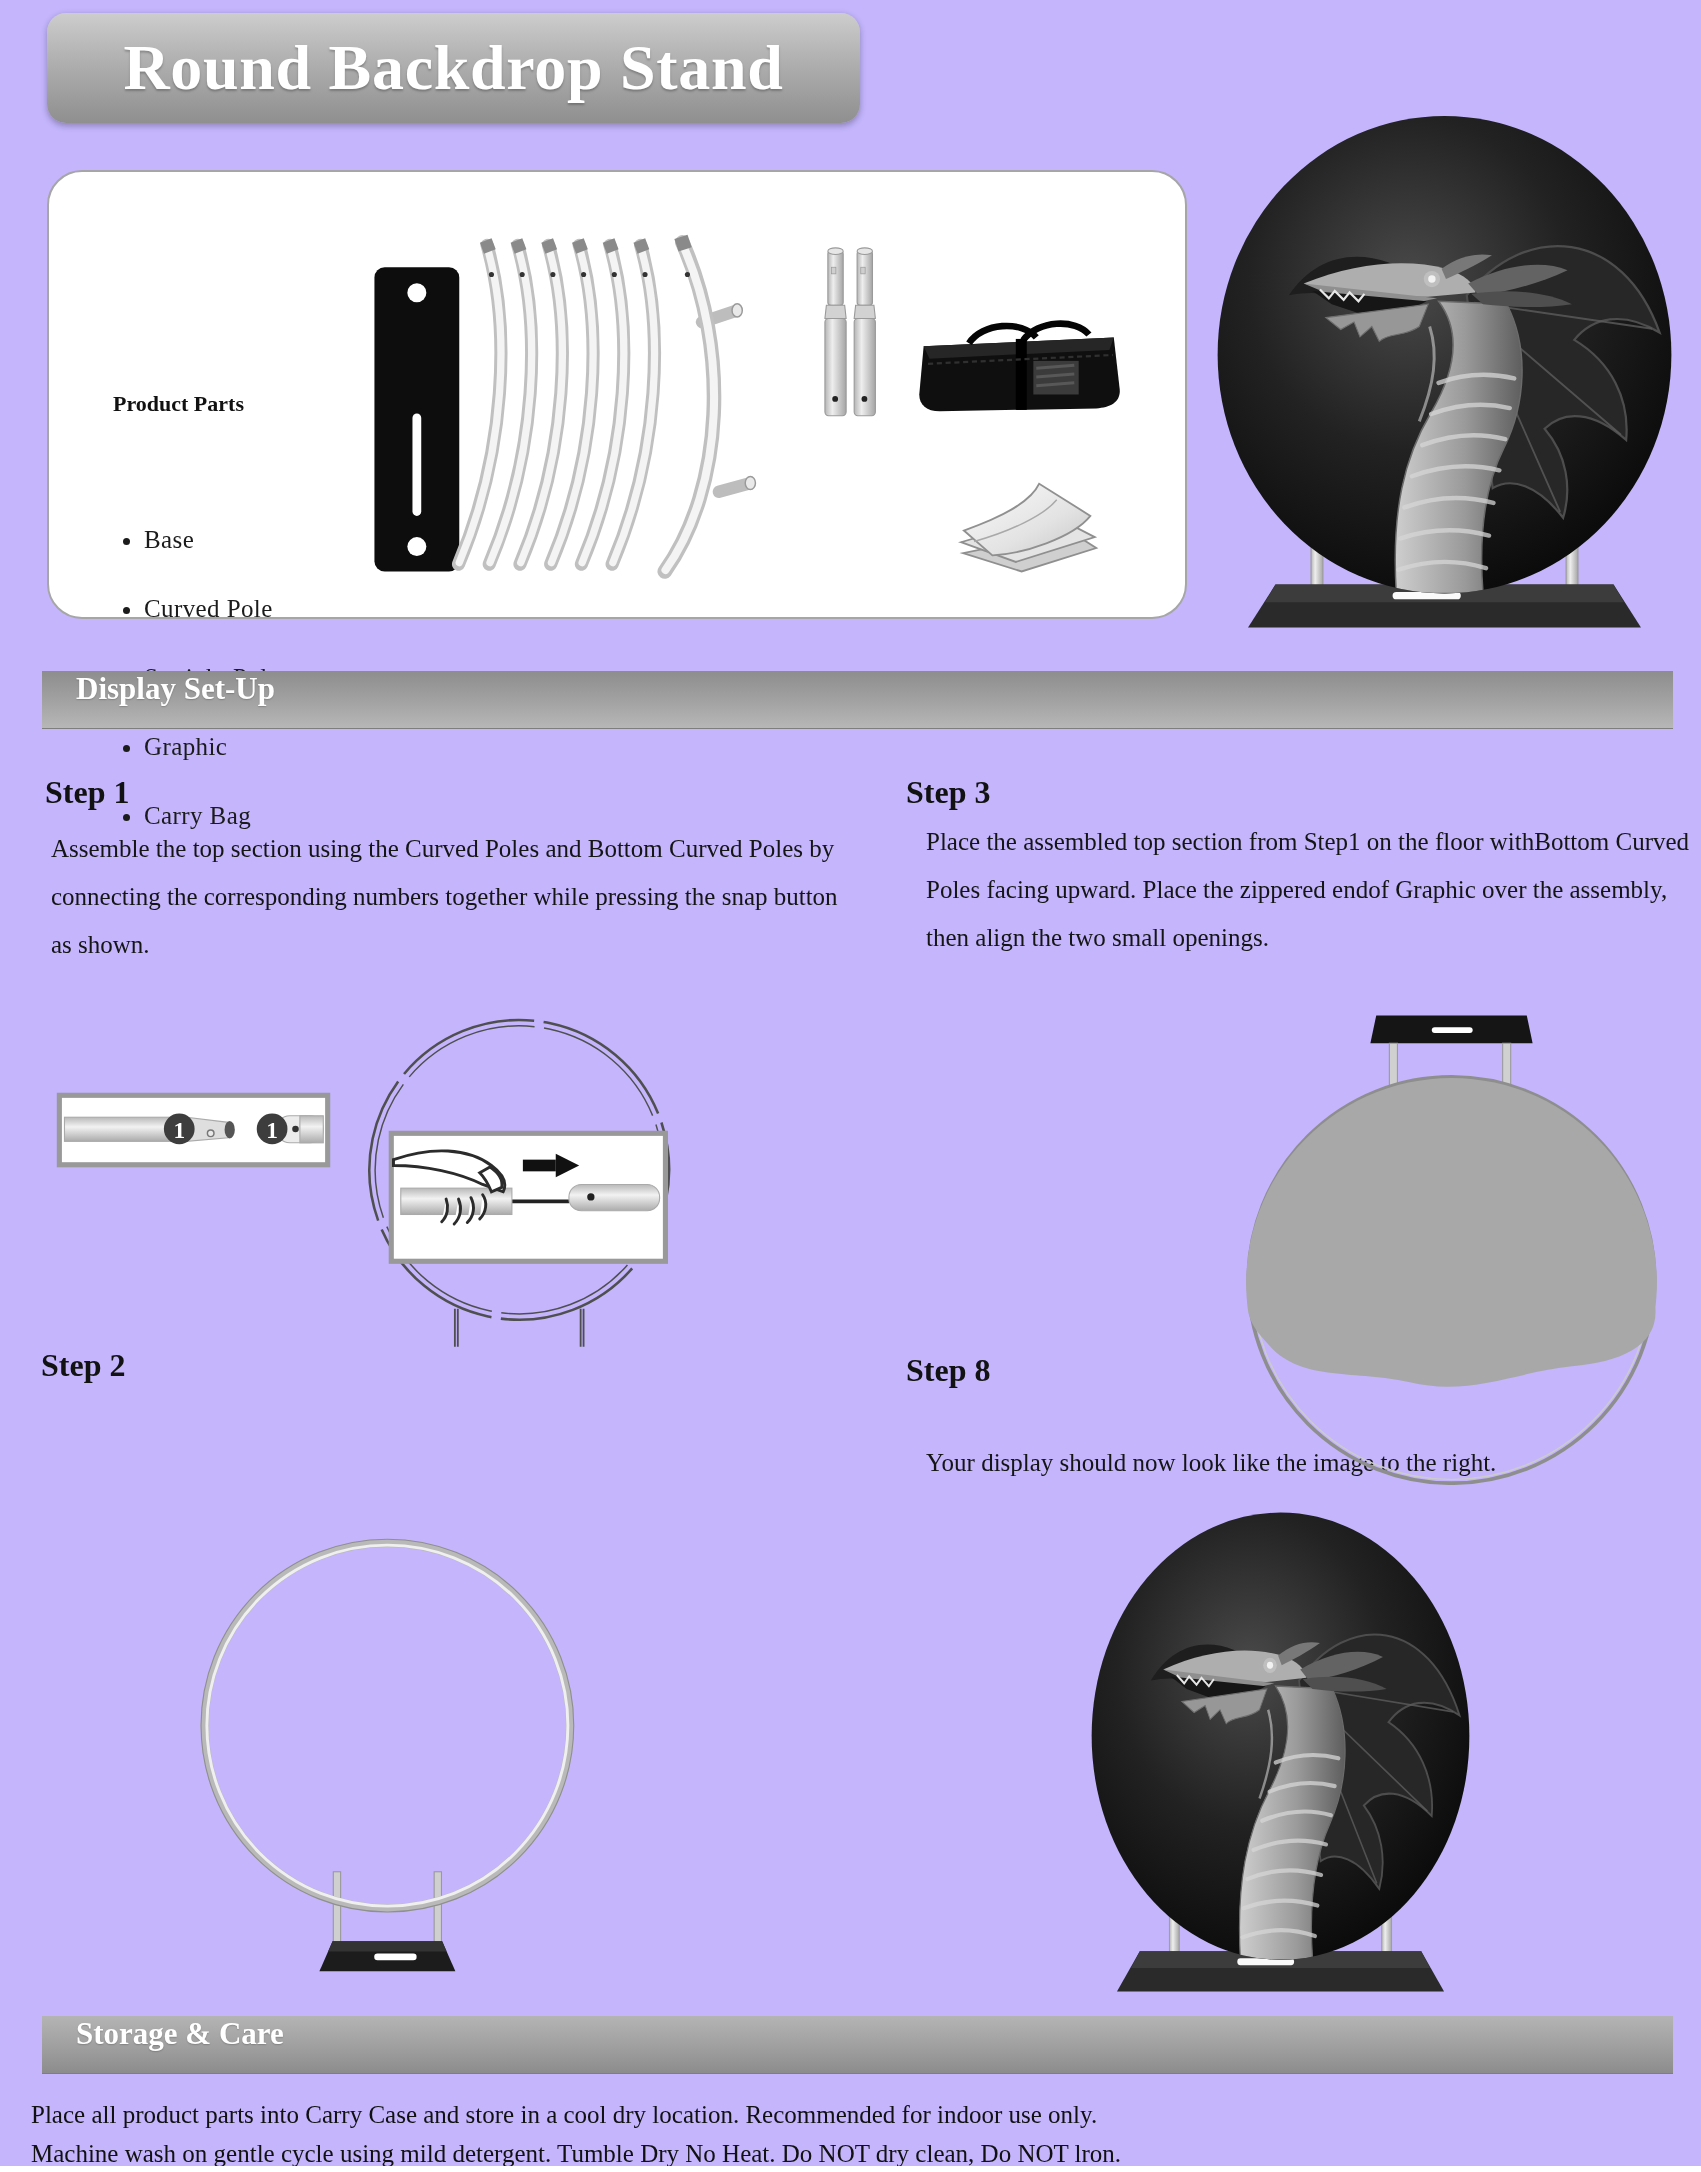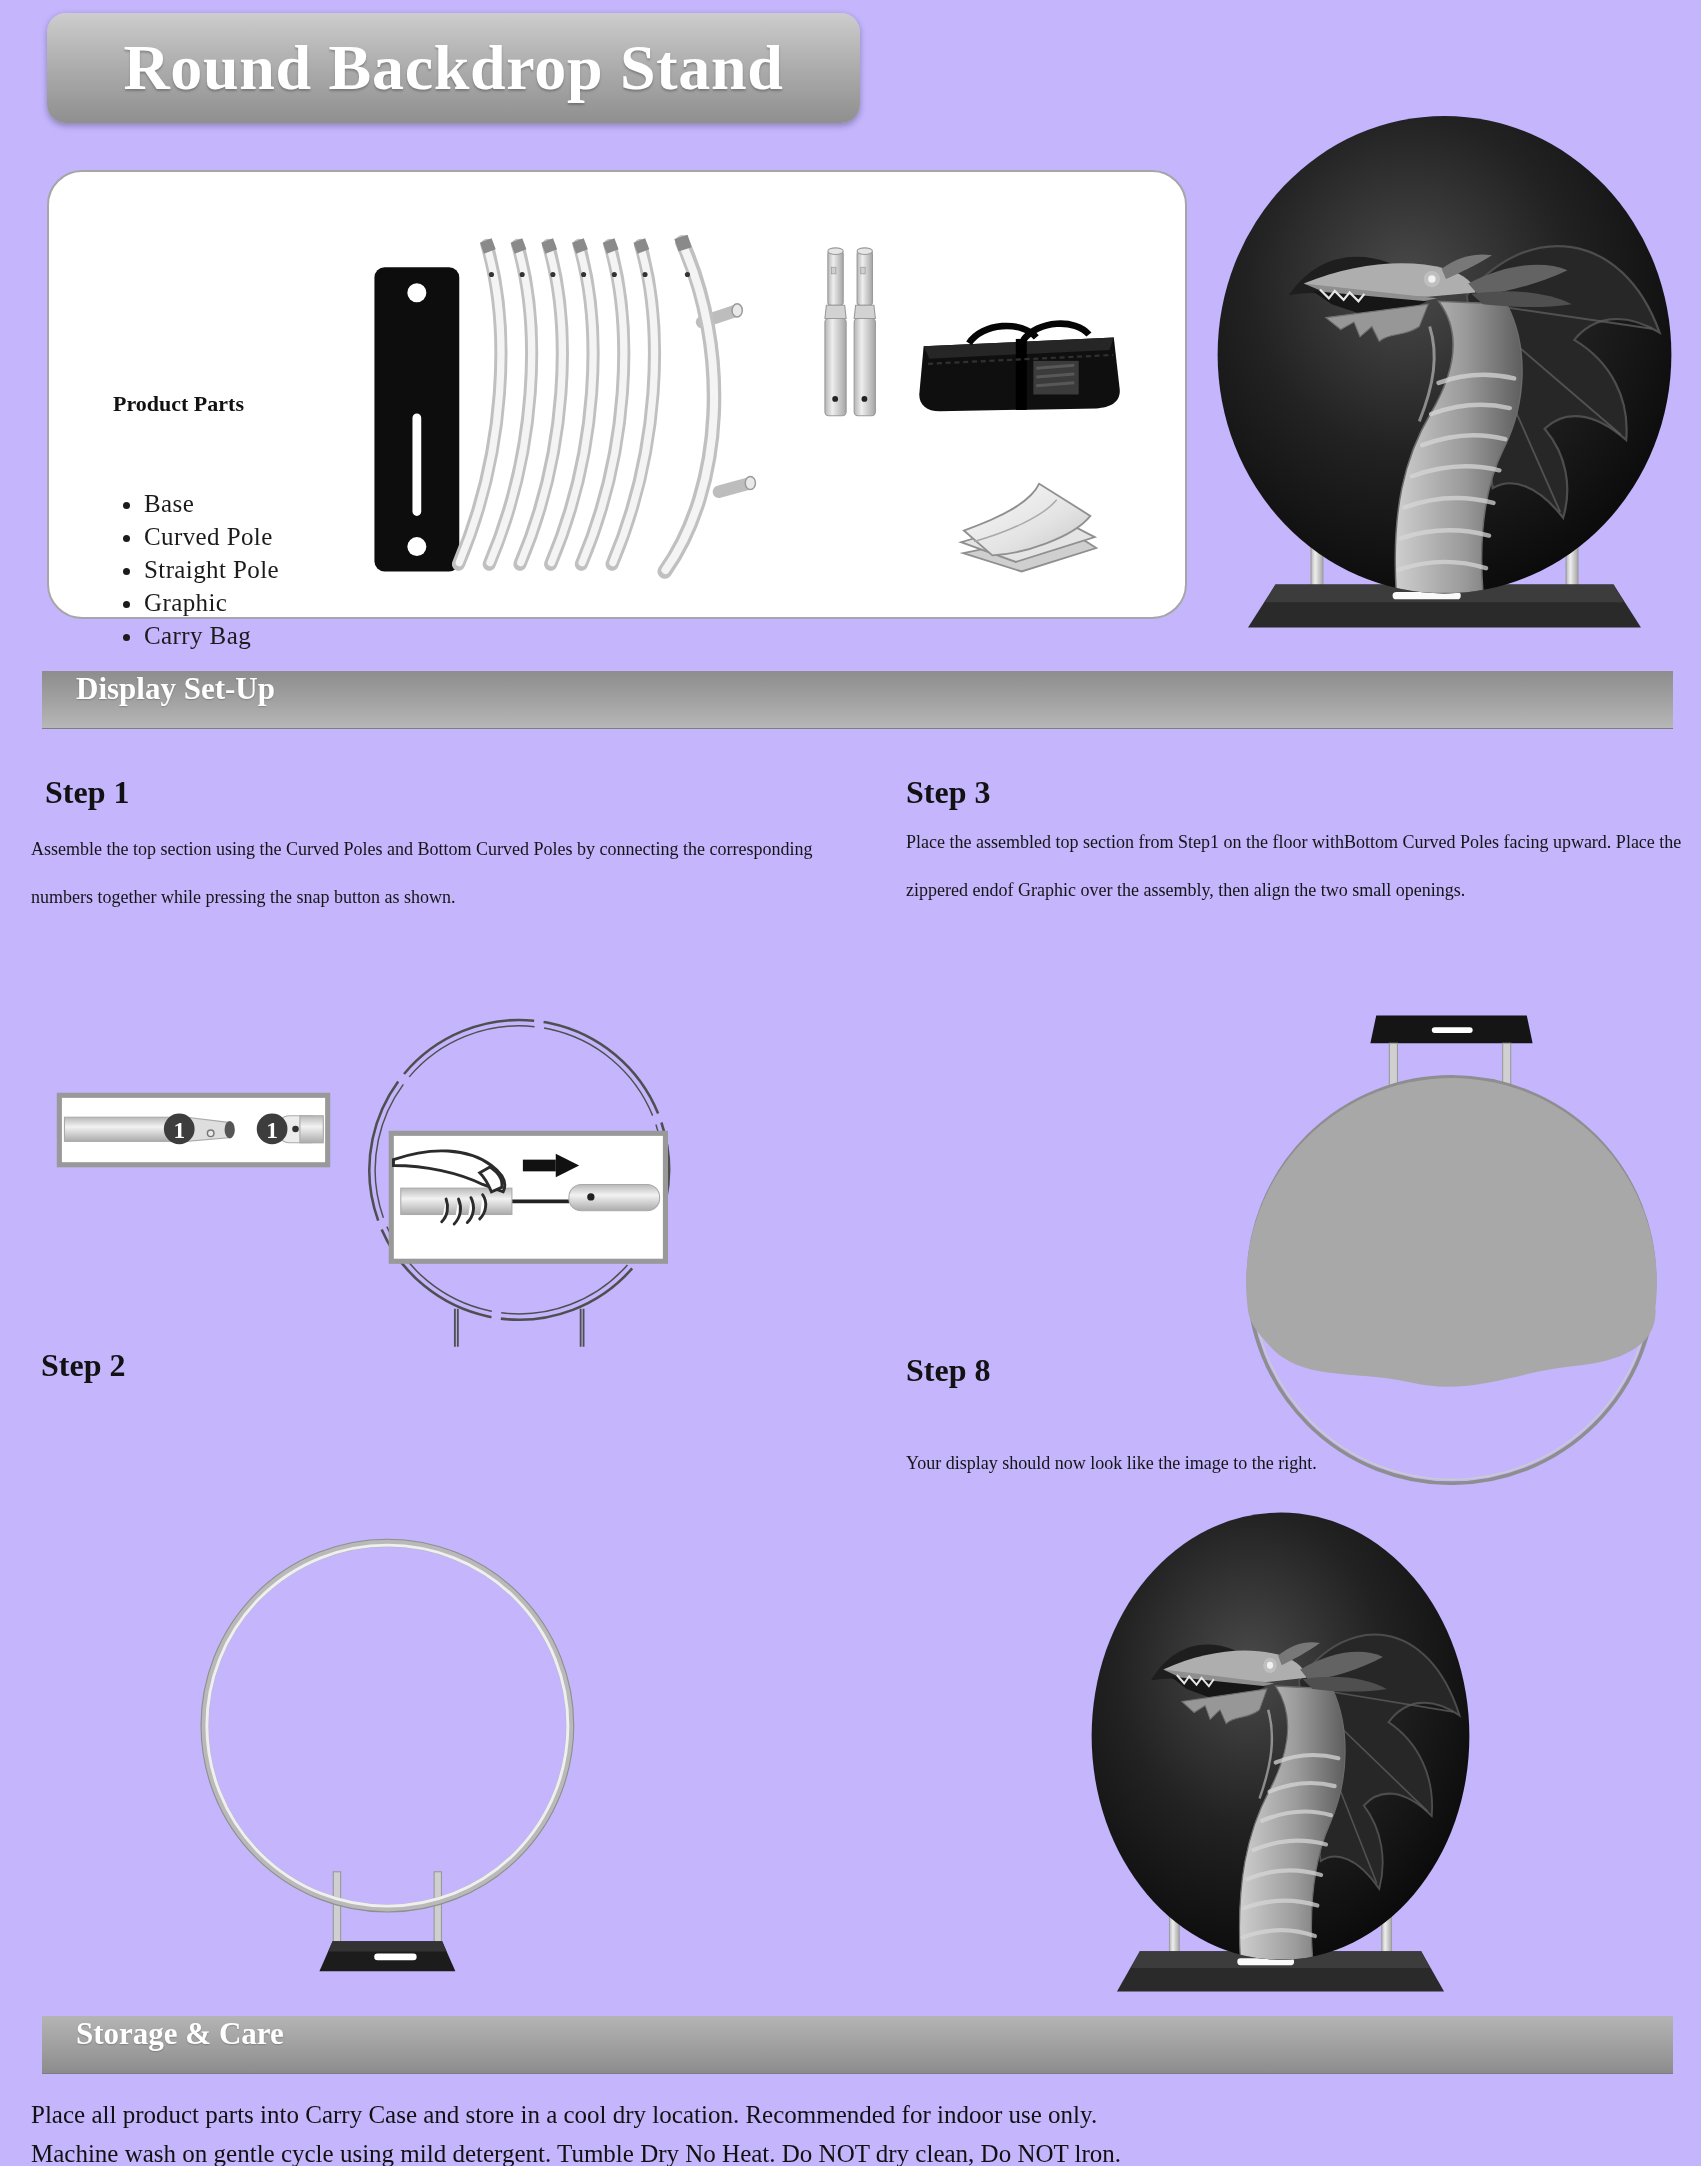--- a/index.html
+++ b/index.html
@@ -25,24 +25,24 @@
   .section-banner span{font-size:31px;font-weight:700;color:#ffffff;text-shadow:0 0.7px 1.5px rgba(0,0,0,.2);}
   #setup-banner{top:671px;background:linear-gradient(180deg,#8d8d8d 0%,#a3a3a3 55%,#b7b7b7 100%);border-bottom:1.5px solid #7e7e7e;}
   #storage-banner{top:2016px;background:linear-gradient(180deg,#b4b4b4 0%,#9d9d9d 60%,#8c8c8c 100%);border-bottom:1.5px solid #7e7e7e;}
   
   .parts-panel{
     position:absolute;left:47px;top:170px;width:1140px;height:449px;
     border:2.2px solid #a6a6a6;border-radius:35px;background:#ffffff;box-sizing:border-box;
   }
   .parts-heading{position:absolute;left:64px;top:219px;font-size:22px;font-weight:700;color:#111;}
   .parts-list{position:absolute;left:73px;top:315px;margin:0;padding:0 0 0 22px;}
-  .parts-list li{font-size:25px;line-height:33px;color:#1b1b1b;letter-spacing:0.4px;}
+  .parts-list li{font-size:25px;line-height:33px;color:#1b1b1b;letter-spacing:0.4px;margin-top:36px;}
   
   .step-heading{position:absolute;font-size:32px;font-weight:700;color:#121212;}
-  .step-text{position:absolute;font-size:18px;line-height:48px;color:#151515;}
+  .step-text{position:absolute;font-size:25px;line-height:48px;color:#151515;margin-left:20px;}
   #step1-h{left:45px;top:774px;}
   #step1-p{left:31px;top:825px;width:794px;}
   #step3-h{left:906px;top:774px;}
   #step3-p{left:906px;top:818px;width:779px;}
   #step2-h{left:41px;top:1347px;}
   #step2-p{left:42px;top:1393px;width:881px;}
   #step4-h{left:906px;top:1352px;}
   #step4-p{left:906px;top:1439px;width:797px;}
   
   .care-text{position:absolute;left:31px;top:2095px;width:1653px;font-size:25px;line-height:39px;color:#111;}

